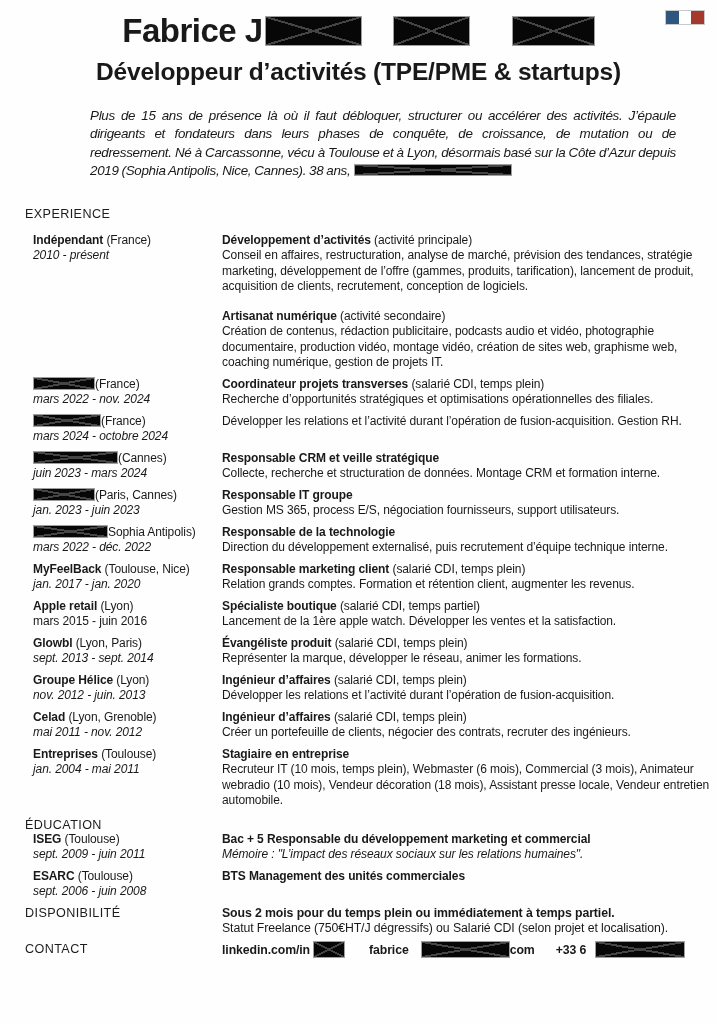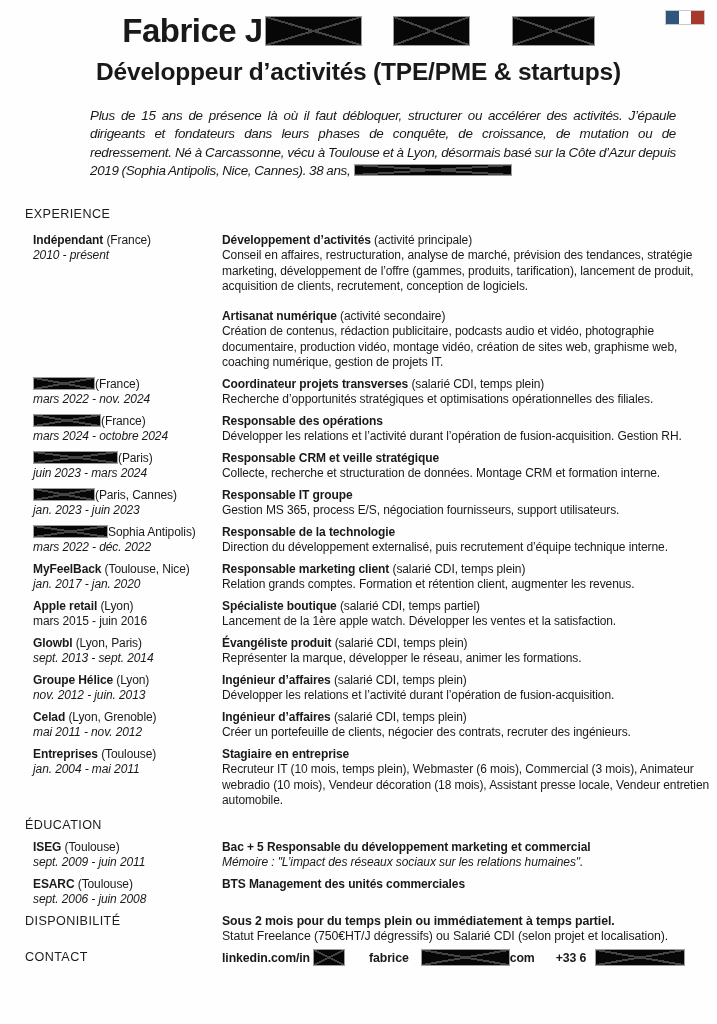--- a/index.html
+++ b/index.html
@@ -36,21 +36,21 @@
   .ib{width:158px;height:12px;vertical-align:-1px;margin-left:4px;}
 
   
   .sec-label{font-size:12.6px;letter-spacing:0.4px;margin-left:25px;color:#1c1c1c;}
   .sec-label.exp{margin-top:26px;}
   .sec-label.edu{margin-top:9px;}
   .row .sec-label{margin-left:0;}
 
   
   #experience-entries{margin-top:12px;}
-  #education-entries{margin-top:8px;}
+  #education-entries{margin-top:0;}
   .entry{
     display:grid;grid-template-columns:189px 1fr;padding:0 6px 0 33px;
     margin-bottom:6px;font-size:12px;line-height:15.5px;letter-spacing:-0.1px;
   }
   .cr{height:13px;vertical-align:-2px;}
   .role + .role{margin-top:14px;}
 
   
   .row{
     display:grid;grid-template-columns:197px 1fr;padding:0 6px 0 25px;
@@ -117,28 +117,27 @@
           </div>
         </div>
       </div>
       <div class="entry">
         <div class="left">
           <div class="company-line"><span class="redact cr" style="width: 68px;"></span><span>(France)</span></div>
           <div class="dates i">mars 2024 - octobre 2024</div>
         </div>
         <div class="right">
           <div class="role">
-            <div class="role-title-line"><span class="b">Responsable des opérations</span></div>
             <div class="role-desc">Développer les relations et l’activité durant l’opération de fusion-acquisition. Gestion RH.</div>
           </div>
         </div>
       </div>
       <div class="entry">
         <div class="left">
-          <div class="company-line"><span class="redact cr" style="width: 85px;"></span><span>(Paris)</span></div>
+          <div class="company-line"><span class="redact cr" style="width: 85px;"></span><span>(Cannes)</span></div>
           <div class="dates i">juin 2023 - mars 2024</div>
         </div>
         <div class="right">
           <div class="role">
             <div class="role-title-line"><span class="b">Responsable CRM et veille stratégique</span></div>
             <div class="role-desc">Collecte, recherche et structuration de données. Montage CRM et formation interne.</div>
           </div>
         </div>
       </div>
       <div class="entry">

